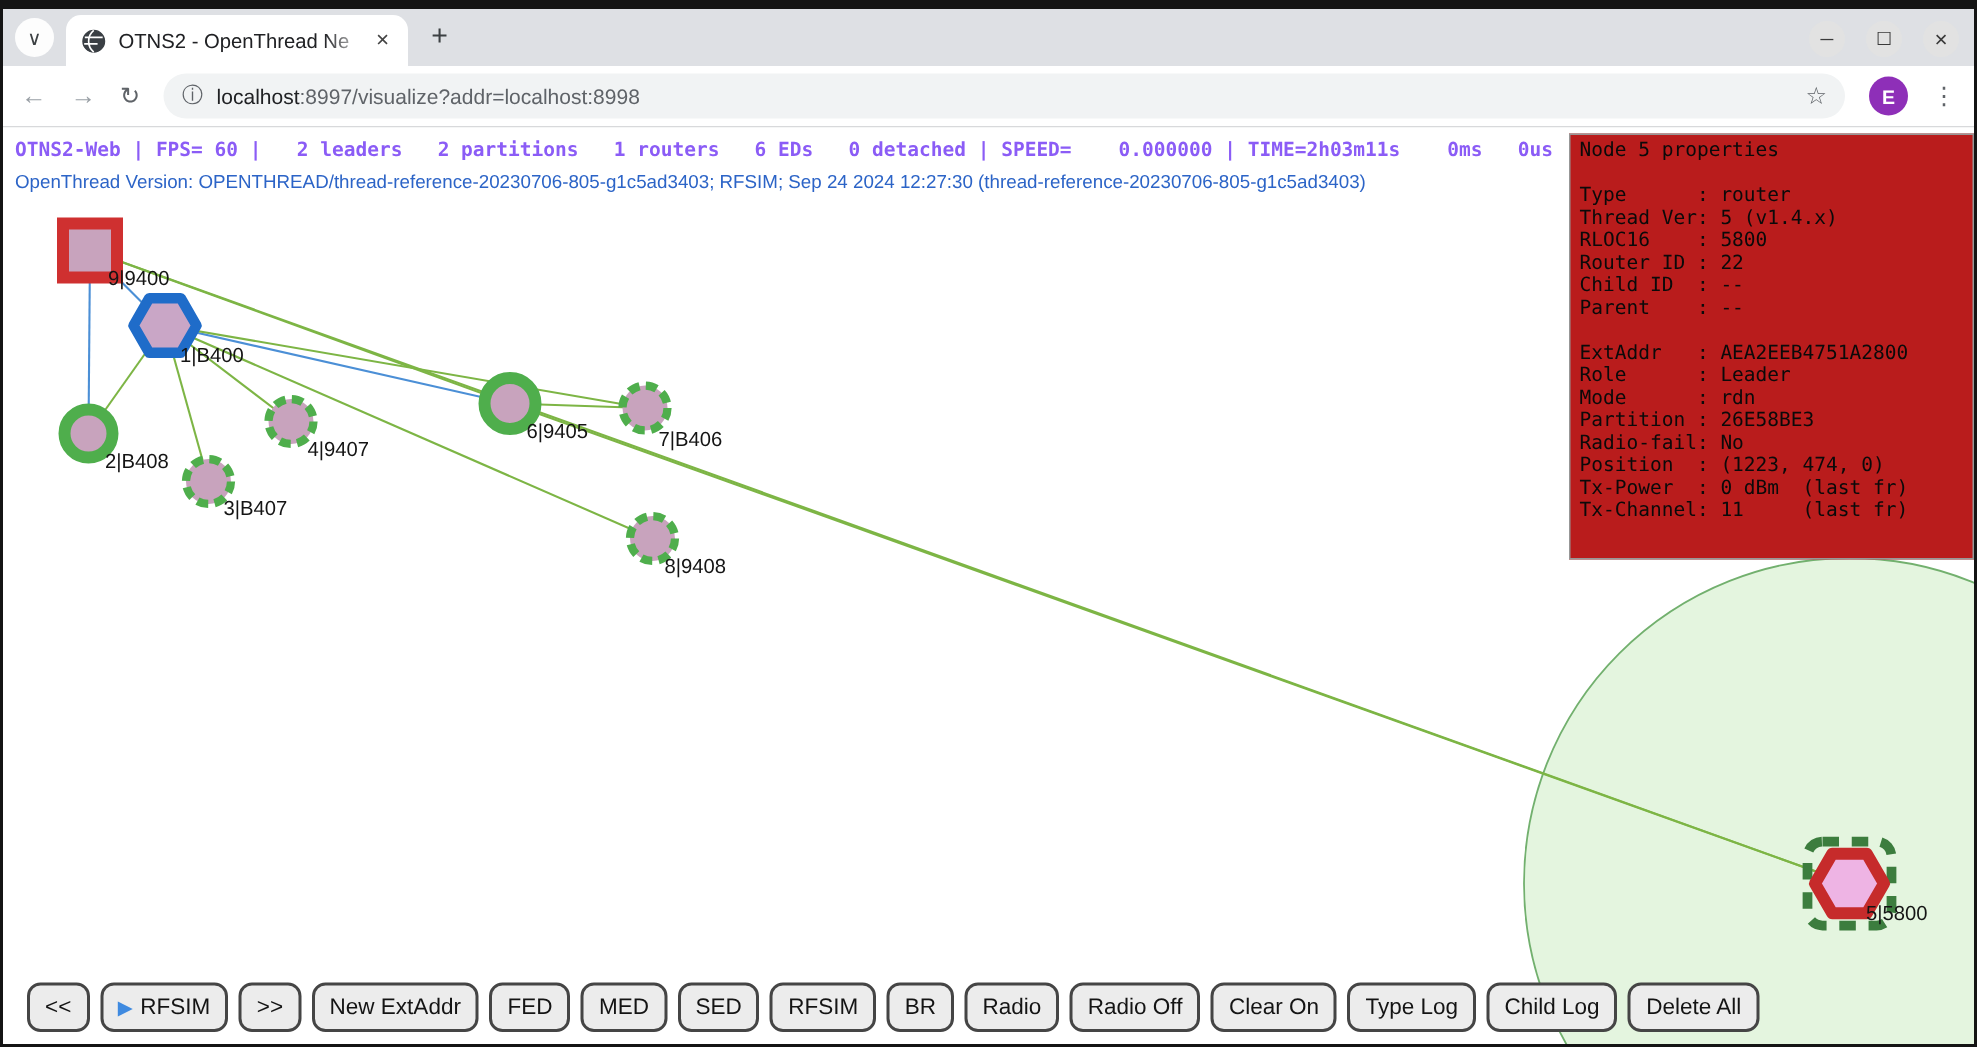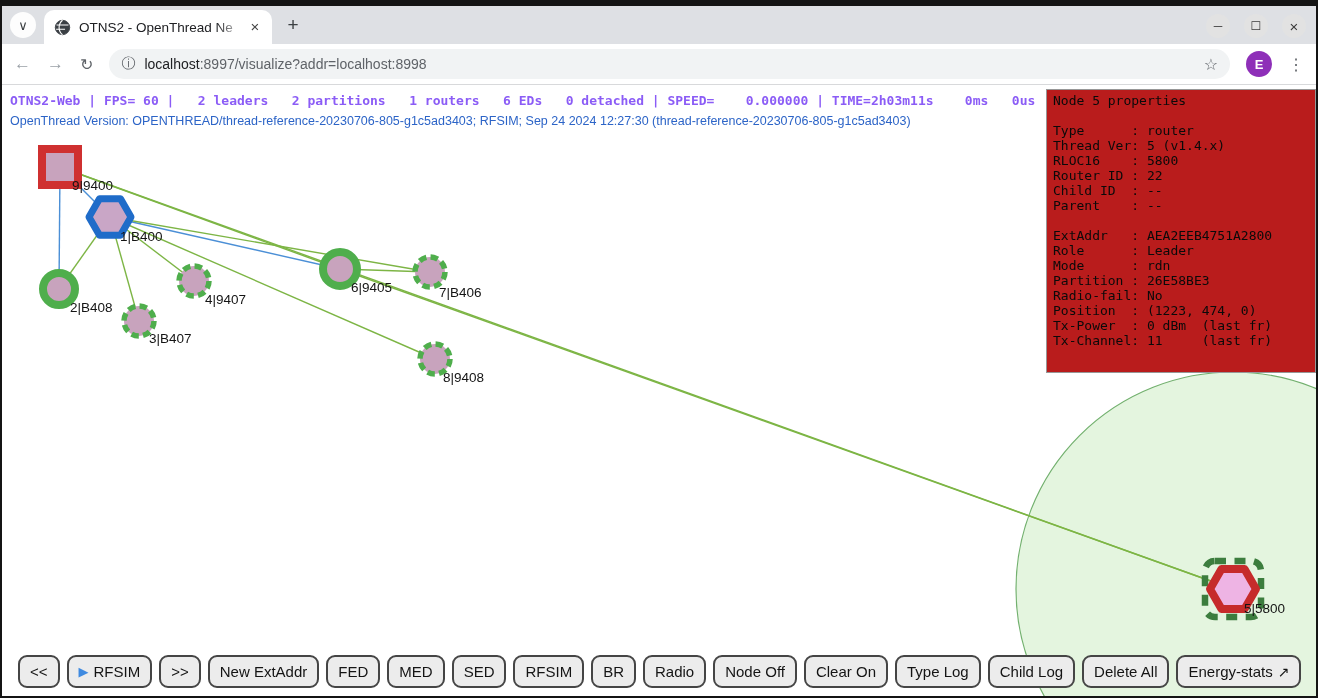--- a/index.html
+++ b/index.html
@@ -198,33 +198,29 @@
         <button class="tb">
           <span>RFSIM</span>
         </button>
         <button class="tb">
           <span>BR</span>
         </button>
         <button class="tb">
           <span>Radio</span>
         </button>
         <button class="tb">
-          <span>Node Off</span>
+          <span>Radio Off</span>
         </button>
         <button class="tb">
           <span>Clear On</span>
         </button>
         <button class="tb">
           <span>Type Log</span>
         </button>
         <button class="tb">
           <span>Child Log</span>
         </button>
         <button class="tb">
           <span>Delete All</span>
-        </button>
-        <button class="tb">
-          <span>Energy-stats</span>
-          <span class="ext-ic">↗</span>
         </button>
       </div>
   </div>
 </div>
 
 </body></html>

